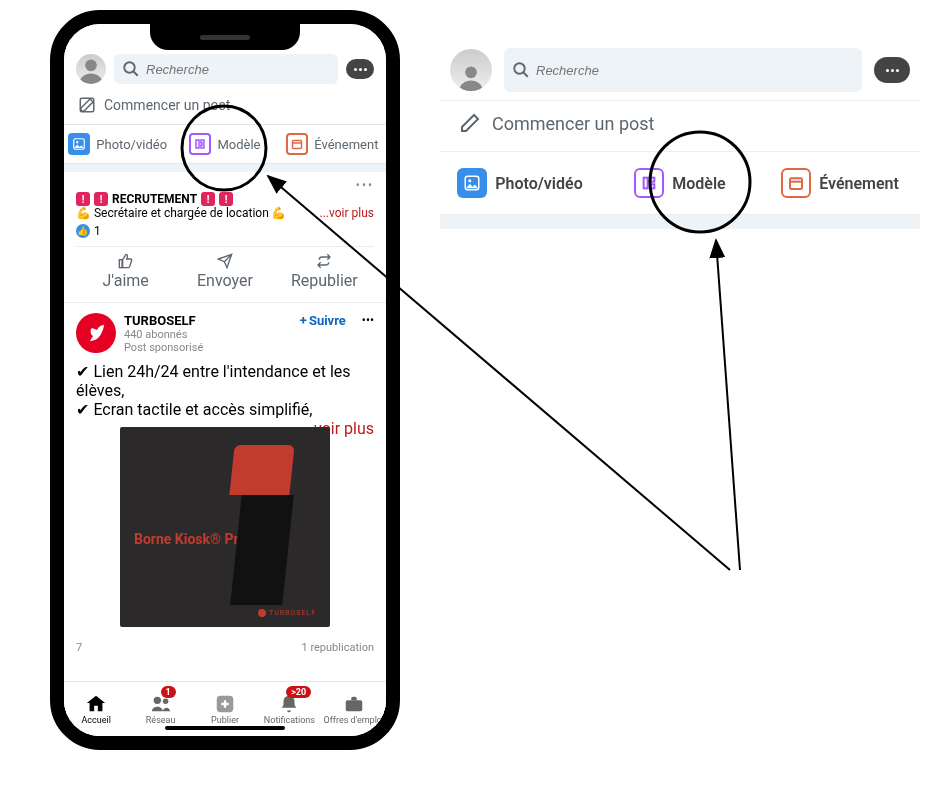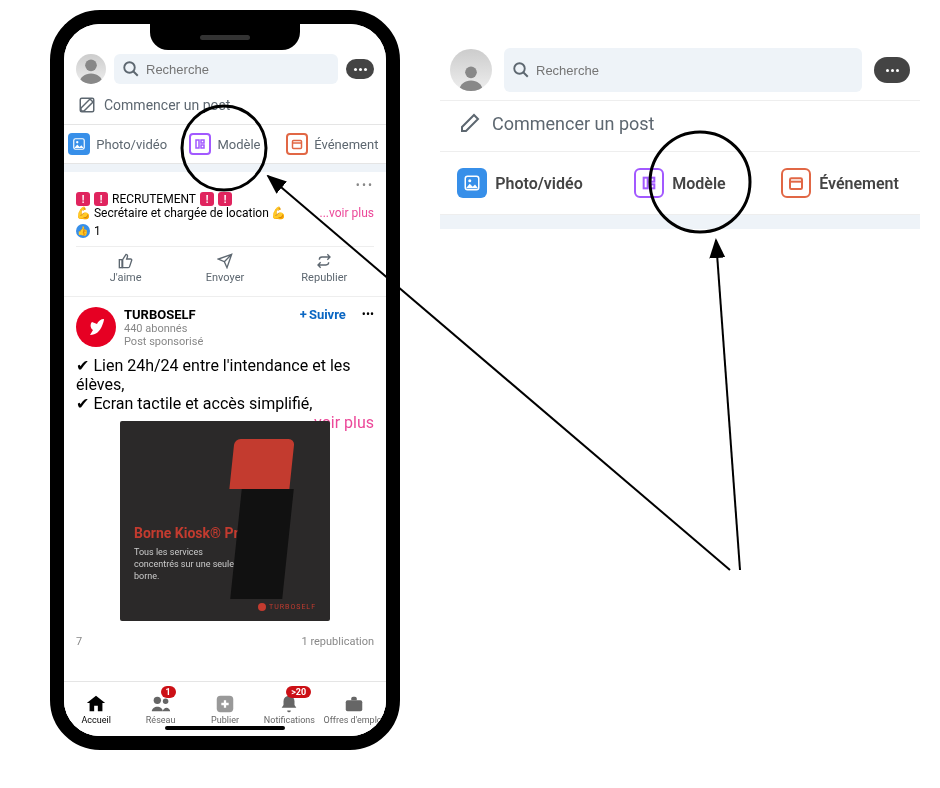--- a/index.html
+++ b/index.html
@@ -55,49 +55,49 @@
   .phone-screen { position: absolute; inset:0; background:#fff; overflow:hidden; }
 
   
   .ph-header { display:flex; align-items:center; gap:8px; padding:30px 12px 6px 12px; }
   .avatar { width:30px; height:30px; border-radius:50%; background: linear-gradient(#ccc,#eee); display:flex; align-items:flex-end; justify-content:center; overflow:hidden; }
   .avatar svg { width: 28px; height: 28px; }
   .searchbox {
     flex:1; height:30px; background:#eef3f8; border-radius:6px; display:flex; align-items:center; padding:0 8px; color:#5d6770;
   }
   .searchbox .mag { width:18px; height:18px; margin-right:6px; }
-  .searchbox input { border:none; background:transparent; outline:none; flex:1; font-size:13px; color:#5d6770; }
+  .searchbox input { border:none; background:transparent; outline:none; flex:1; font-size:13px; color:#5d6770;font-style:italic; }
   .chat-bubble { width:28px; height:20px; border-radius:14px; background:#444; display:flex; align-items:center; justify-content:center; gap:2px; }
   .chat-bubble span { width:3px; height:3px; background:#fff; border-radius:50%; }
 
   .compose { display:flex; align-items:center; gap:8px; padding:6px 14px 10px; color:#5d6770; font-size:14px; }
   .compose svg { width:18px; height:18px; }
 
   .post-options { display:flex; border-top:1px solid #e5e5e5; border-bottom:1px solid #e5e5e5; padding:8px 0; }
   .post-opt { flex:1; display:flex; align-items:center; justify-content:center; gap:6px; font-size:13px; color:#5d6770; }
   .opt-ic { width:22px; height:22px; border-radius:4px; display:flex; align-items:center; justify-content:center; }
   .ic-photo { background:#378fe9; color:#fff; }
   .ic-model { border:2px solid #a259ff; color:#a259ff; background:#fff; }
   .ic-event { border:2px solid #e16745; color:#e16745; }
 
   .gap-bar { height:8px; background:#eef3f8; }
 
   .feed { font-size:12px; }
   .post { border-bottom:1px solid #eee; padding:8px 12px 6px; position:relative; }
   .post .dots { position:absolute; top:6px; right:12px; color:#888; letter-spacing:2px; }
-  .recruit-line { display:flex; align-items:center; gap:4px; font-weight:400; margin-top:12px; }
+  .recruit-line { display:flex; align-items:center; gap:4px; font-weight:700; margin-top:12px; }
   .emoji-box { display:inline-block; width:14px; height:14px; background:#e0245e; border-radius:3px; position:relative; }
   .emoji-box::after { content:"!"; color:#fff; font-size:10px; font-weight:bold; position:absolute; left:50%; top:50%; transform:translate(-50%,-50%);}
   .flex-arm { display:inline-block; }
-  .see-more { float:right; color:#ec4899; }
+  .see-more { float:right; color:#b91c1c; }
   .react-row { display:flex; align-items:center; gap:4px; padding:4px 0; }
   .react-like { width:14px; height:14px; border-radius:50%; background:#378fe9; color:#fff; font-size:9px; display:flex; align-items:center; justify-content:center;}
 
   .action-row { display:flex; border-top:1px solid #eee; margin-top:4px; }
-  .action { flex:1; display:flex; flex-direction:column; align-items:center; padding:6px 0; color:#5d6770; font-size:11px; gap:2px;}
+  .action { flex:1; display:flex; flex-direction:column; align-items:center; padding:6px 0; color:#5d6770; font-size:16px; gap:2px;}
   .action svg { width:16px; height:16px; }
 
   .sponsor {
     padding:10px 12px;
   }
   .sp-head { display:flex; align-items:flex-start; gap:8px; }
   .sp-logo { width:40px; height:40px; border-radius:50%; background:#e60023; display:flex; align-items:center; justify-content:center; }
   .sp-logo svg { width:24px; height:24px; fill:#fff; }
   .sp-name { font-weight:700; font-size:13px; }
   .sp-sub { font-size:11px; color:#888; line-height:1.2; }
@@ -282,21 +282,20 @@
           <div><span class="chk">Ecran tactile et accès simplifié,</span>
             <span class="see-more">...voir plus</span>
           </div>
         </div>
         <div class="promo">
           <div class="kiosk">
             <div class="screen"></div>
               <div class="body"></div>
           </div>
           <h4>Borne Kiosk® Premium</h4>
-          <p>Tous les services concentrés sur une seule borne.</p>
           <div class="brand">TURBOSELF</div>
         </div>
       </div>
       <div class="repub">
         <span>7</span>
         <span>1 republication</span>
       </div>
     </div>
 
     <div class="bottom-nav">

